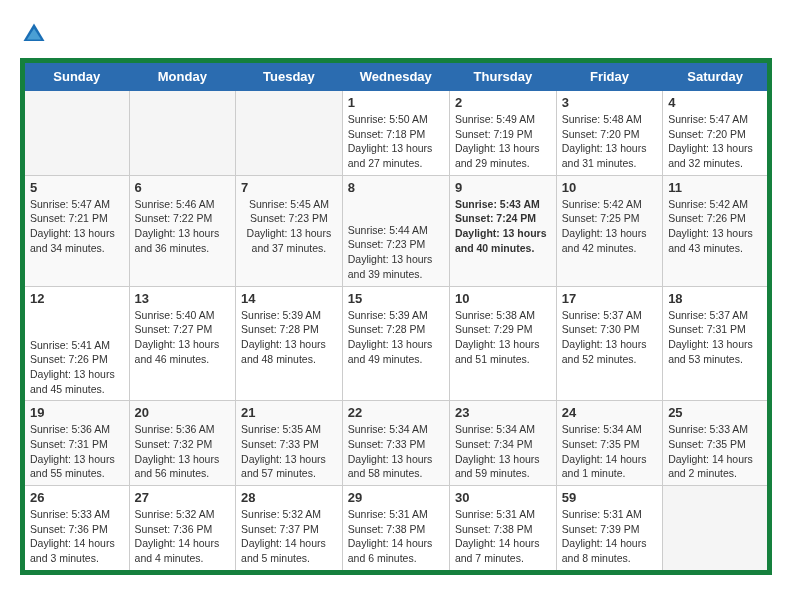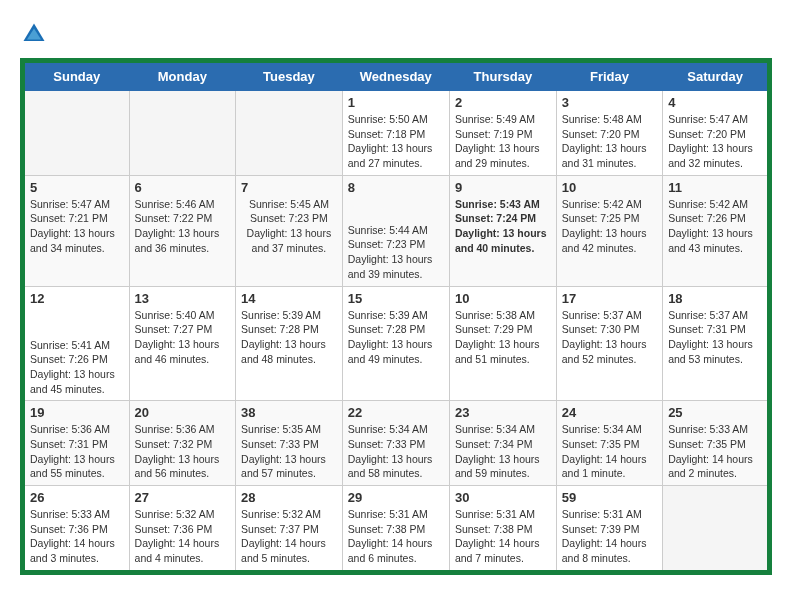--- a/index.html
+++ b/index.html
@@ -267,21 +267,21 @@
 and 55 minutes.</div>
         </td>
         <td>
           <div class="day-number">20</div>
           <div class="day-info" style="white-space: pre-line;">Sunrise: 5:36 AM
 Sunset: 7:32 PM
 Daylight: 13 hours
 and 56 minutes.</div>
         </td>
         <td>
-          <div class="day-number">38</div>
+          <div class="day-number">21</div>
           <div class="day-info" style="white-space: pre-line;">Sunrise: 5:35 AM
 Sunset: 7:33 PM
 Daylight: 13 hours
 and 57 minutes.</div>
         </td>
         <td>
           <div class="day-number">22</div>
           <div class="day-info" style="white-space: pre-line;">Sunrise: 5:34 AM
 Sunset: 7:33 PM
 Daylight: 13 hours

